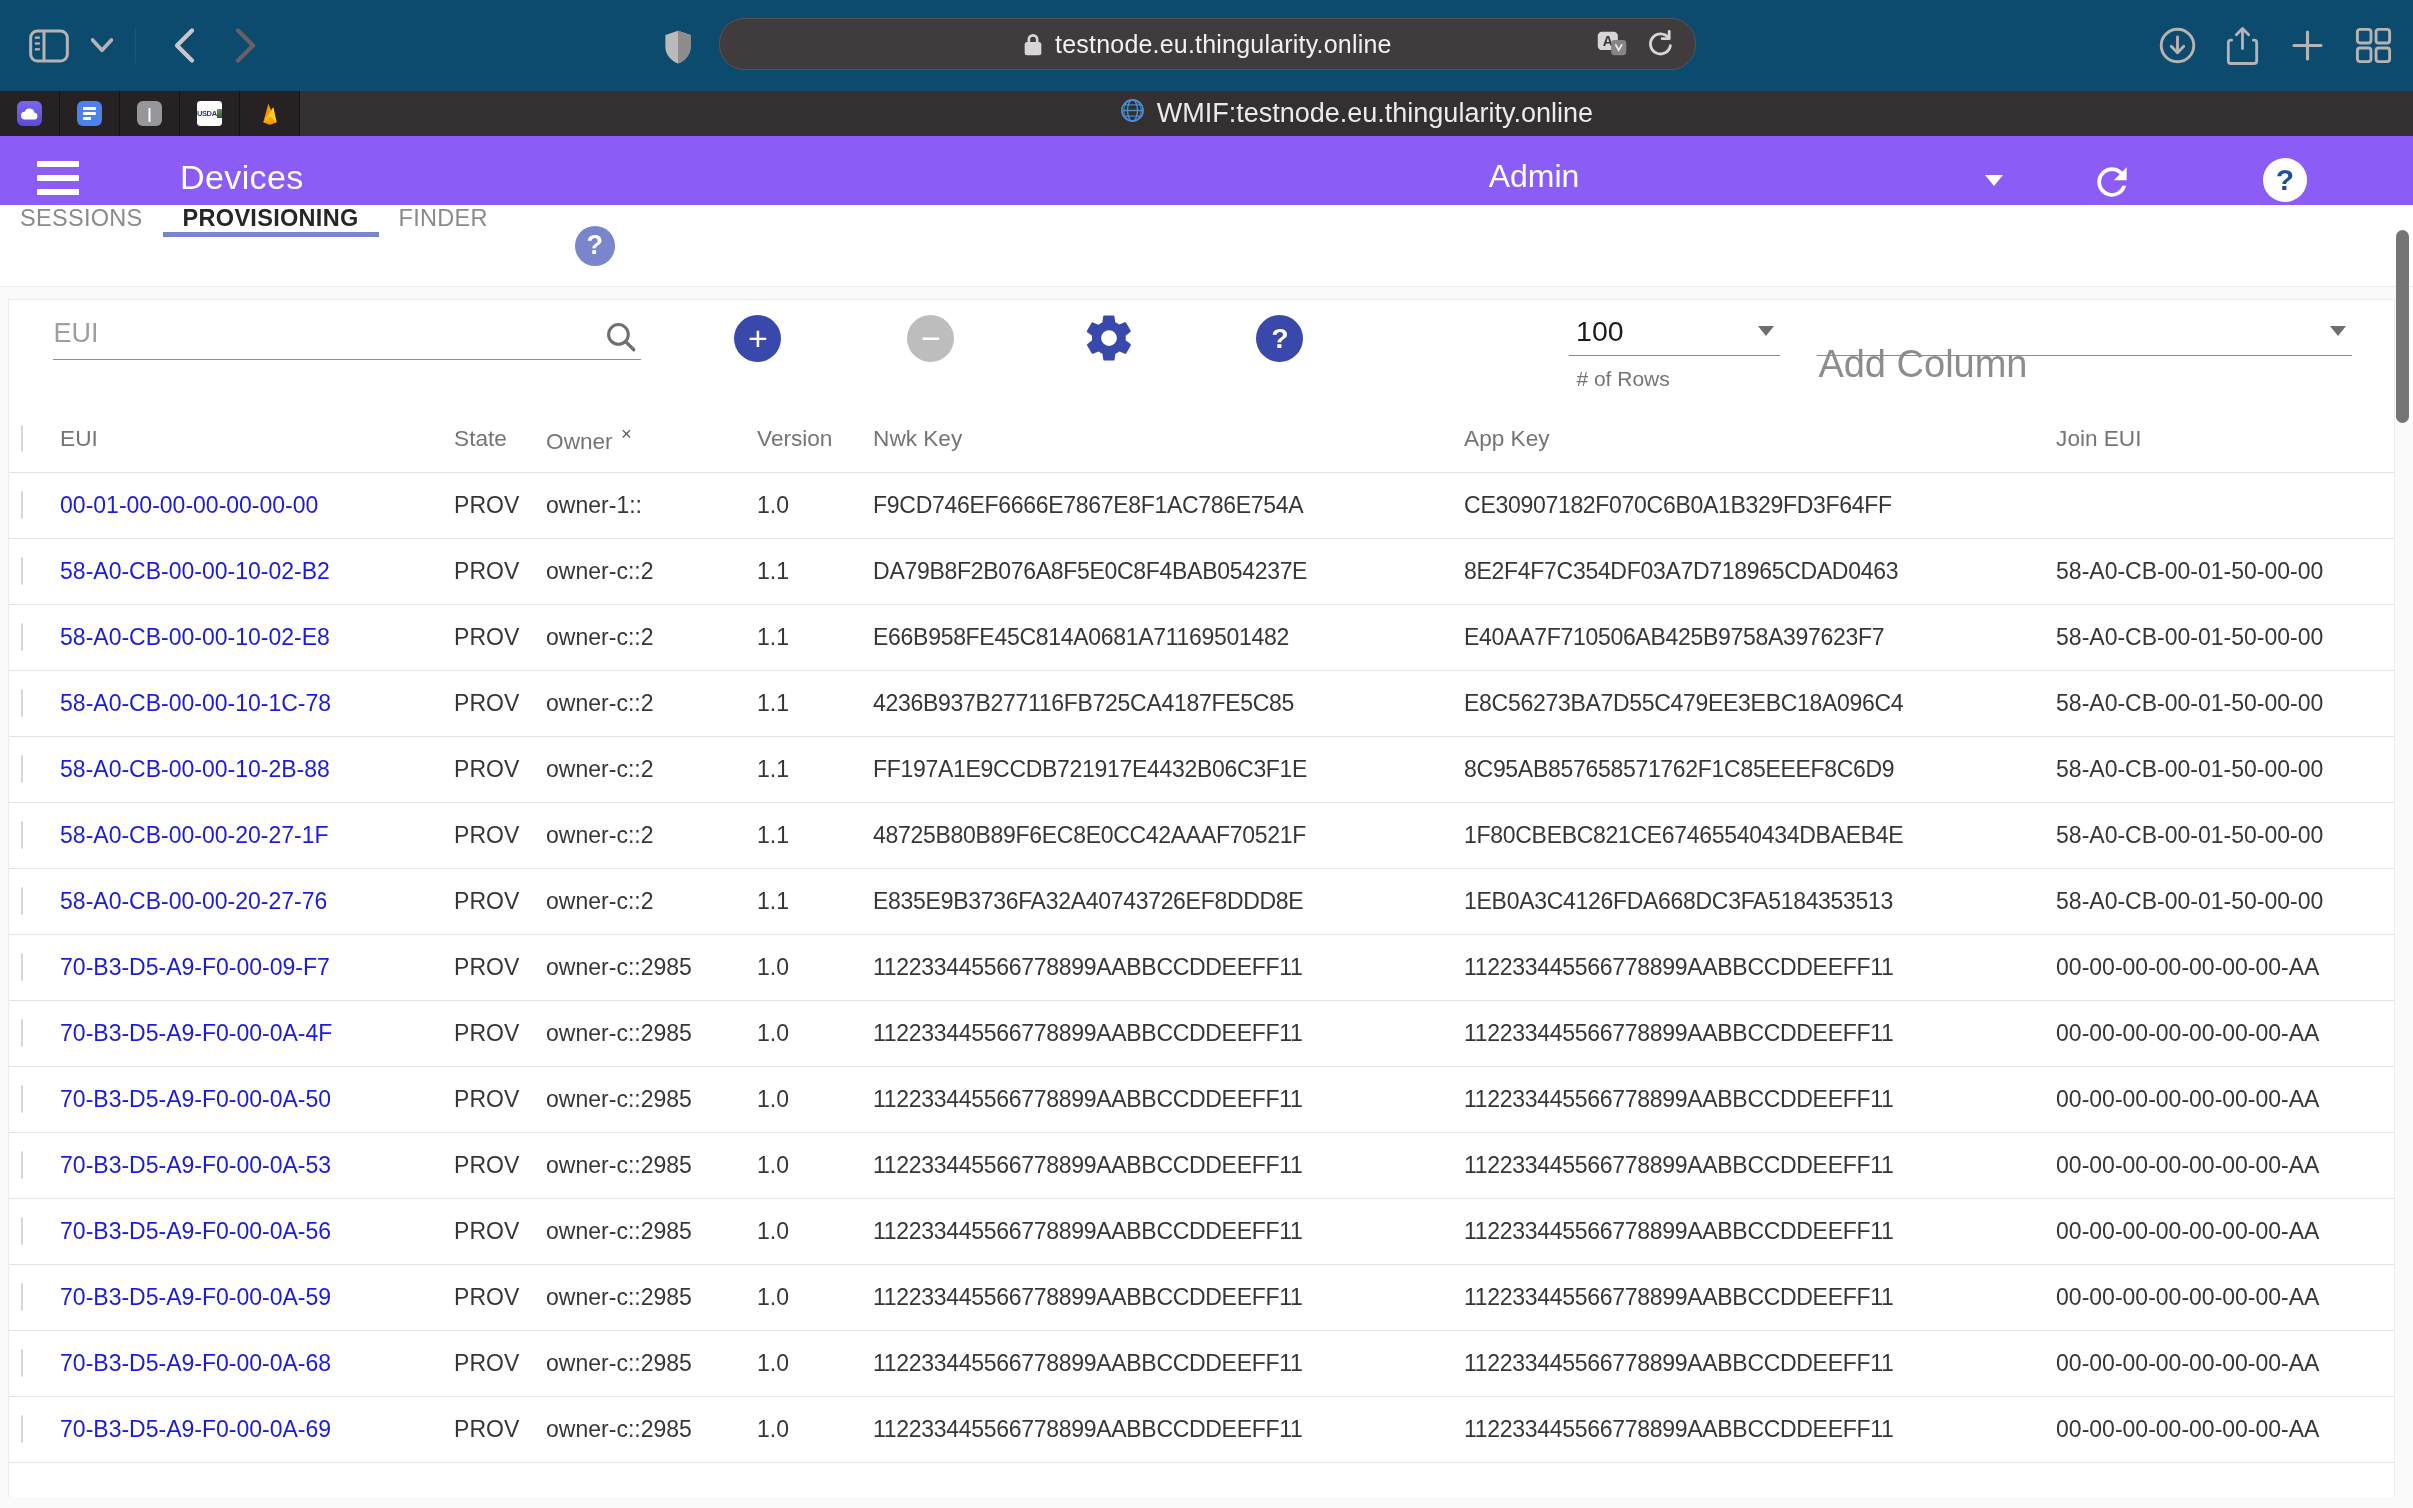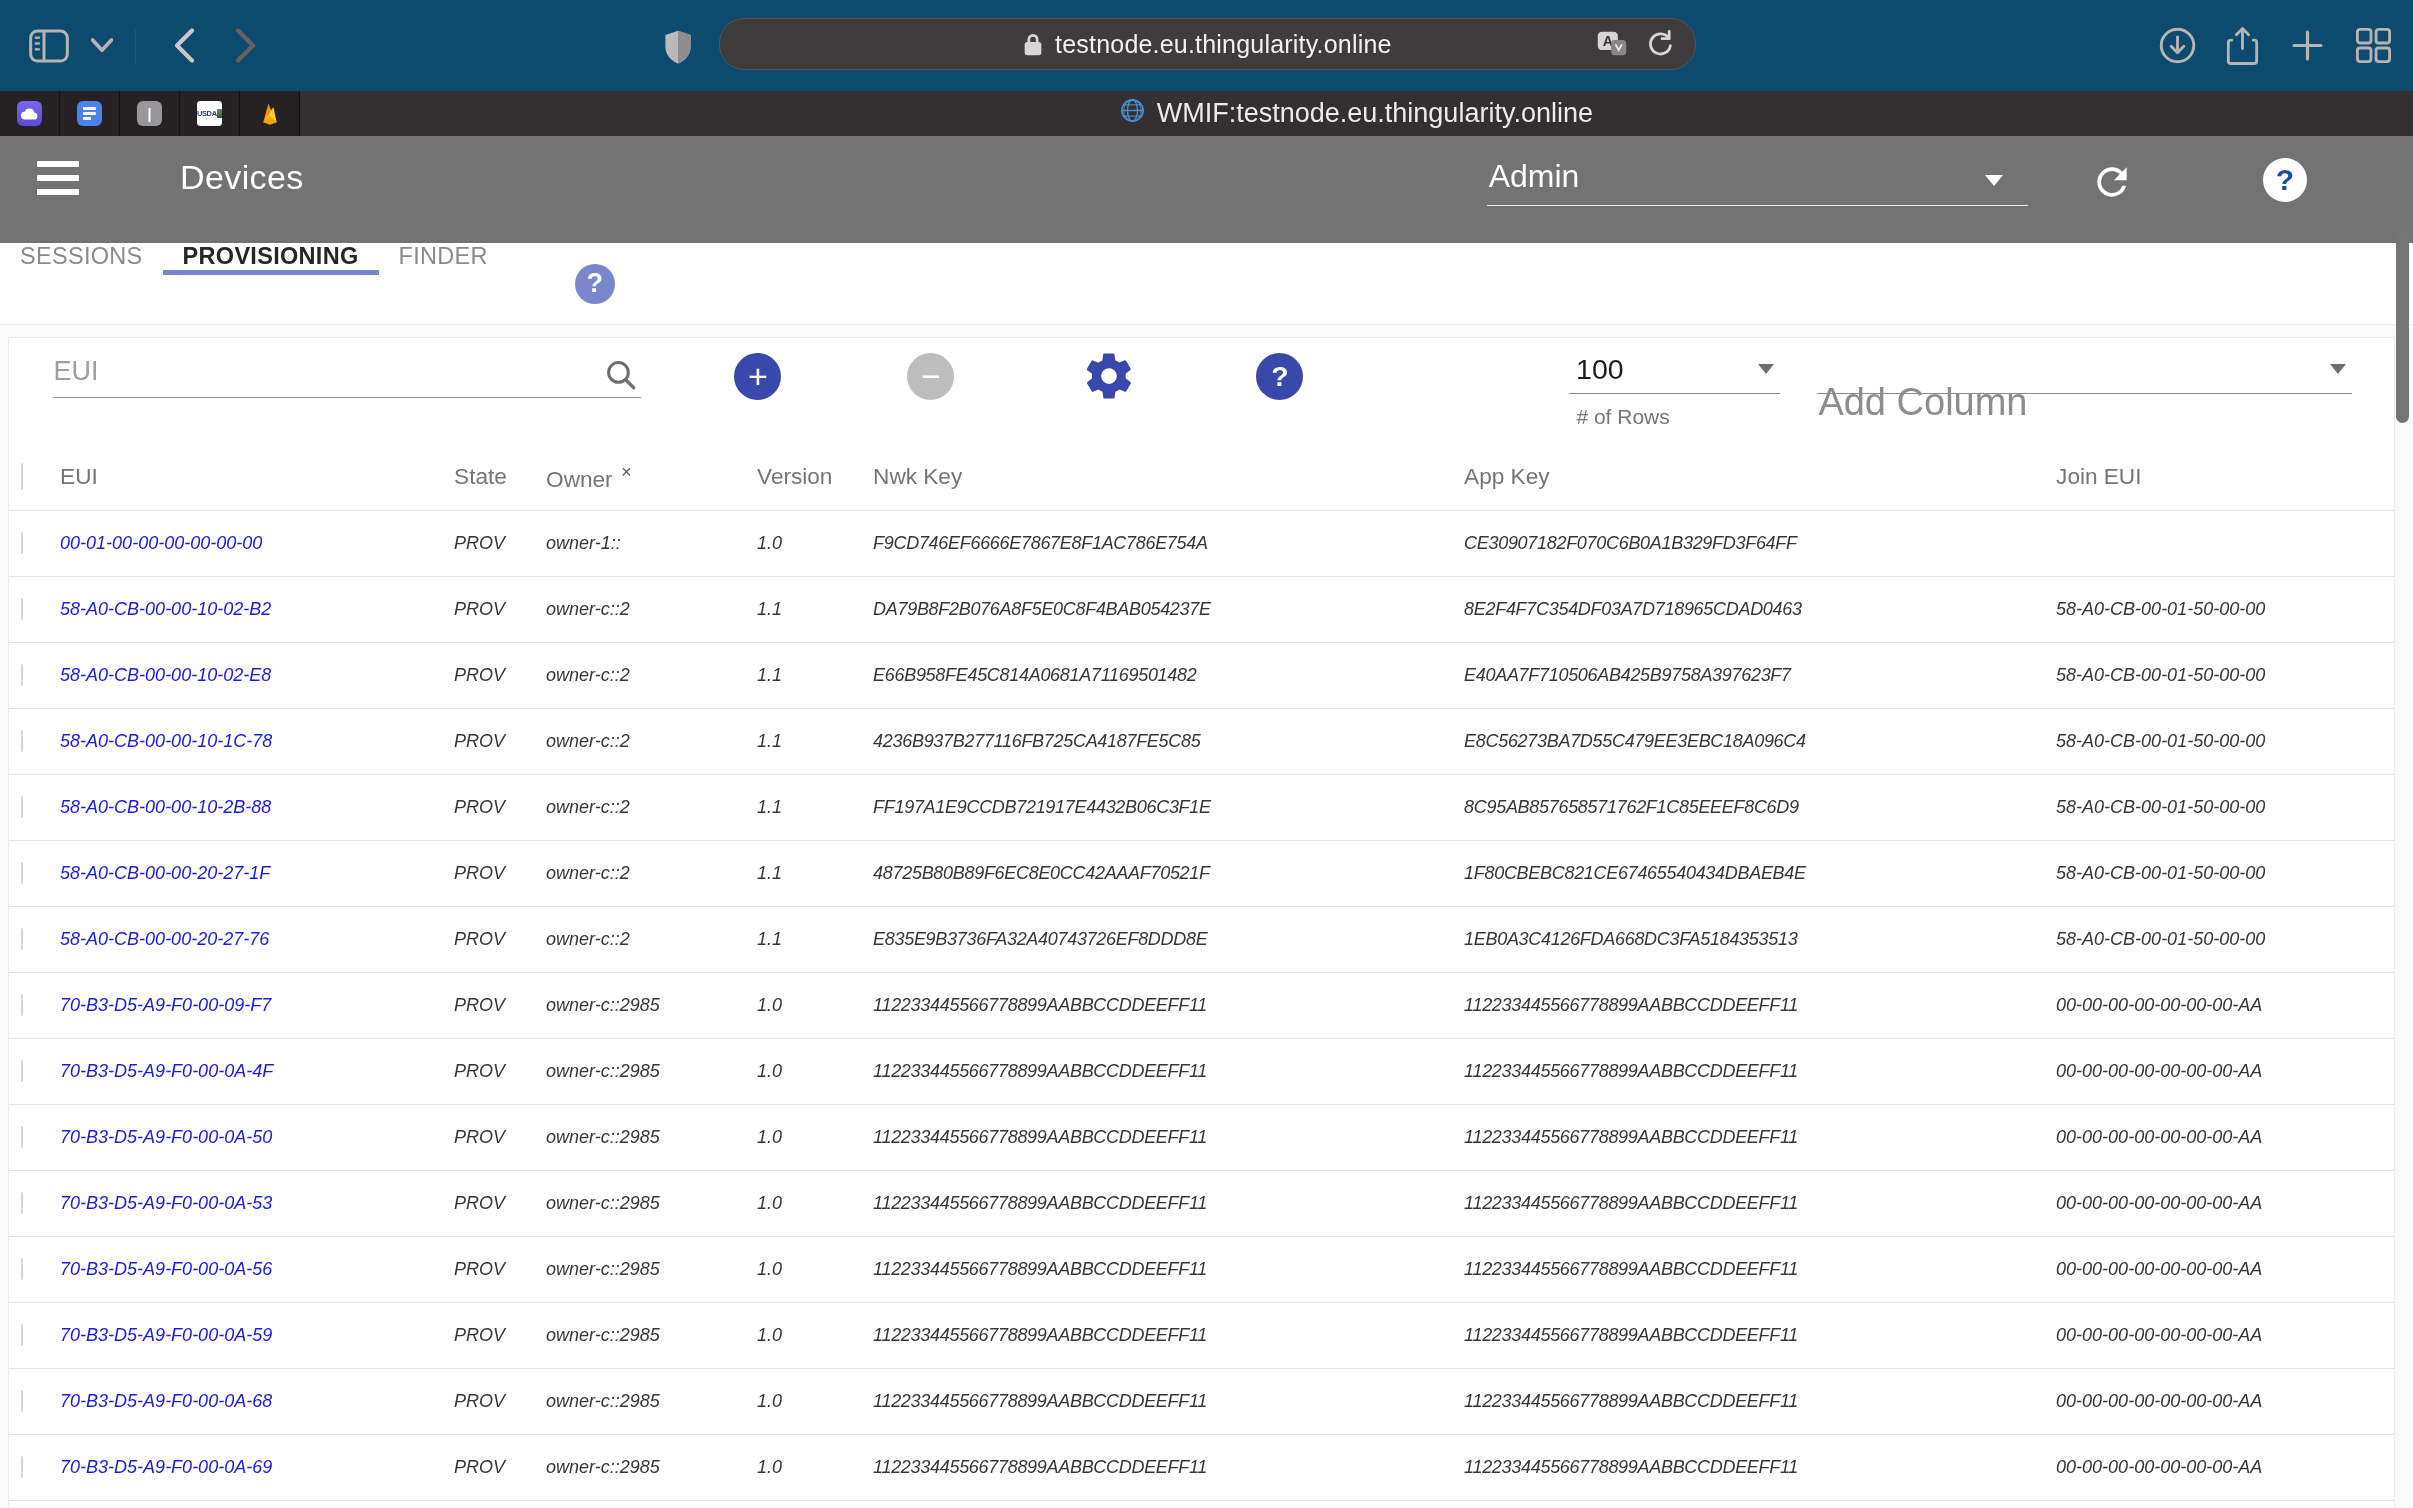--- a/index.html
+++ b/index.html
@@ -27,21 +27,21 @@
   .fav-docs { background:#4d82ea; display:flex; flex-direction:column; gap:2.5px; align-items:center; justify-content:center; }
   .fav-docs i { display:block; width:13.4px; height:2.5px; background:#fff; border-radius:0.8px; }
   .fav-docs i.short { width:8.4px; align-self:flex-start; margin-left:5.9px; }
   .fav-notes { background:#97969a; color:#fff; font-size:14.2px; font-weight:700; }
   .fav-usda { background:#fff; border-radius:3.4px; flex-direction:row; }
   .fav-usda .usda-t { font-size:7.5px; font-weight:700; color:#2b3a6b; line-height:9.2px; letter-spacing:-0.4px; }
   .fav-usda .usda-g { width:100%; height:9.2px; background:linear-gradient(180deg,#6a8f5a,#2f5b33); }
   .active-tab { flex:1; background:#343031; display:flex; align-items:center; justify-content:center; gap:11.7px; color:#eceaeb; font-size:27px; }
 
   
-  .appheader { position:relative; height:107px; background:#737373; color:#fff; }
+  .appheader { position:relative; height:69px; background:#8b5cf6; color:#fff; }
   .hamburger { position:absolute; left:37px; top:25px; width:42px; height:34px; display:flex; flex-direction:column; justify-content:space-between; background:none; border:none; cursor:pointer; }
   .hamburger i { display:block; height:5.9px; background:#fff; border-radius:0.8px; }
   .app-title { position:absolute; left:180px; top:22px; font-size:34px; font-weight:400; letter-spacing:0.4px; }
   .admin-select { position:absolute; left:1487px; top:15px; width:541px; height:55px; border-bottom:1.7px solid rgba(255,255,255,.85); cursor:pointer; }
   .admin-select .val { position:absolute; left:1.7px; top:6.7px; font-size:32px; }
   .admin-select .caret { position:absolute; right:25px; top:23.5px; width:0; height:0; border-left:9.2px solid transparent; border-right:9.2px solid transparent; border-top:11px solid #fff; }
   .hdr-refresh { position:absolute; left:2090px; top:23.5px; }
   .hdr-help { position:absolute; left:2263px; top:22px; width:44px; height:44px; background:#fff; border-radius:50%;
               display:flex; align-items:center; justify-content:center; color:#1d4fa1; font-size:30px; font-weight:700; cursor:pointer; }
 
@@ -68,21 +68,21 @@
   .rows-select { position:absolute; left:1560px; top:6.7px; width:211px; height:50px; border-bottom:1.7px solid #8a8a8a; cursor:pointer; }
   .rows-select .val { position:absolute; left:6.7px; top:8.4px; font-size:28.5px; color:#1c1c1c; }
   .rows-select .caret, .addcol .caret { position:absolute; right:6.7px; top:20px; width:0; height:0; border-left:8.4px solid transparent; border-right:8.4px solid transparent; border-top:10px solid #6e6e6e; }
   .rows-caption { position:absolute; left:1567px; top:67px; font-size:21px; color:#757575;text-align:center; }
   .addcol { position:absolute; left:1808px; top:6.7px; width:535px; height:50px; border-bottom:1.7px solid #8a8a8a; cursor:pointer; }
   .addcol .val { position:absolute; left:1px; top:8.4px; font-size:38px; color:#8d8d8d;margin-top:28px; }
 
   
   .trow { display:grid; grid-template-columns:39px 394px 92px 211px 116px 591px 592px 1fr; align-items:center; padding-left:11.7px; }
   .thead { height:67px; border-bottom:0.8px solid #e2e2e2; color:#757575; font-size:22.6px; }
-  .tbody .trow { height:66px; border-bottom:0.8px solid #e3e3e3; font-size:18px; color:#363636;font-style:italic; }
+  .tbody .trow { height:66px; border-bottom:0.8px solid #e3e3e3; font-size:23px; color:#363636; }
   .cb { width:25px; height:25px; border:1.7px solid #d6d6d6; border-radius:5px; background:#fefefe; box-shadow:inset 0 0.8px 1.7px rgba(0,0,0,.06); cursor:pointer; }
   .eui-link { color:#1b1be0; text-decoration:none; cursor:pointer; }
   .owner-head { position:relative; }
   .owner-x { font-size:18.4px; color:#5d5d5d; margin-left:8.4px; vertical-align:super; cursor:pointer; }
   .keytxt { letter-spacing:-0.3px; }
 
   
   .scroll-thumb { position:fixed; right:4.2px; top:230px; width:12.6px; height:193px; background:#757575; border-radius:6.7px; }
 </style>
 </head>

